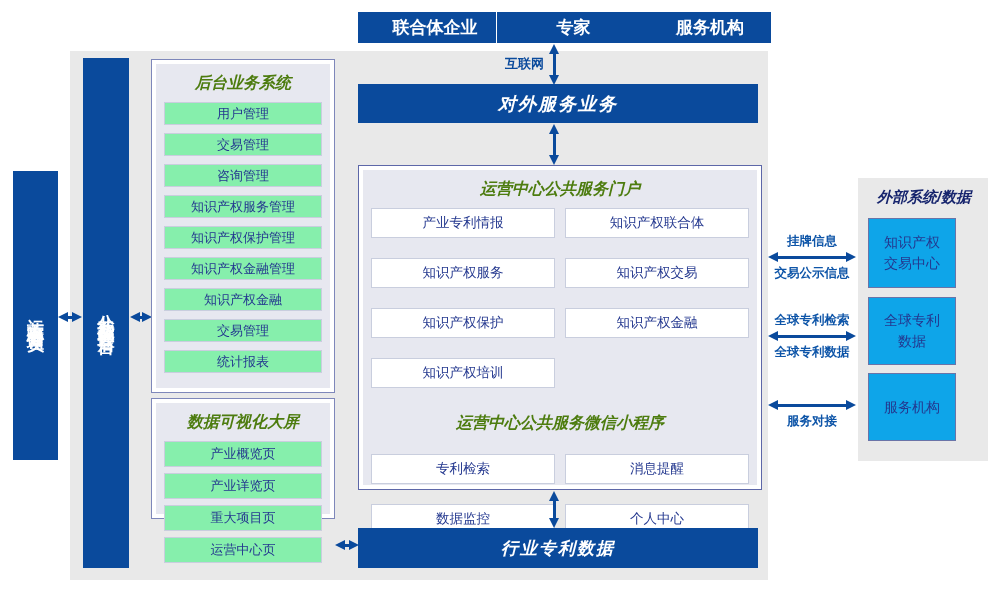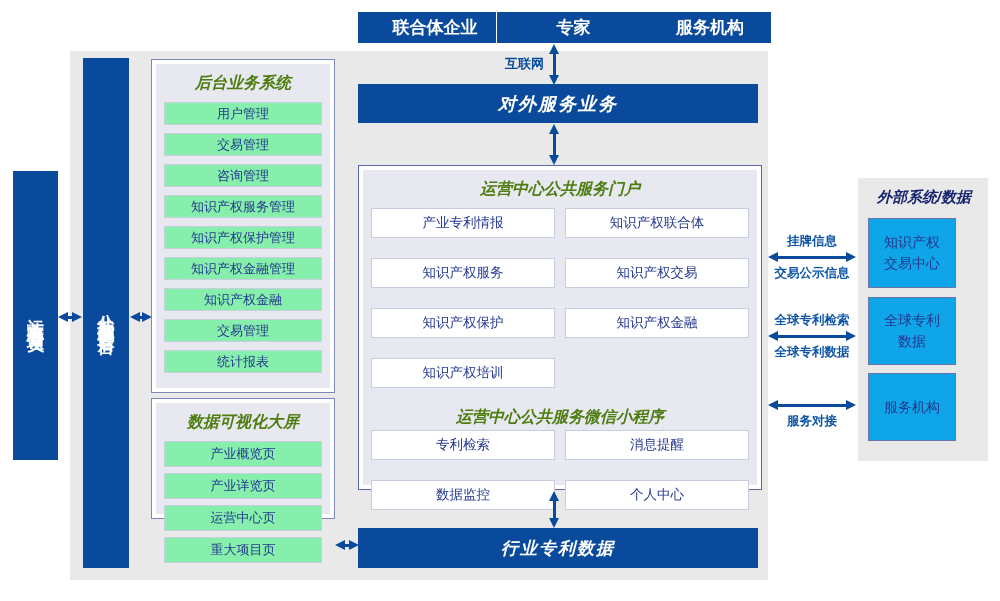--- a/index.html
+++ b/index.html
@@ -133,38 +133,38 @@
       <div class="pitem">交易管理</div>
       <div class="pitem">统计报表</div>
     </div>
   </div>
 
   <div class="panel" style="left:151px;top:398px;width:184px;height:121px">
     <div class="panel-inner">
       <div class="panel-title">数据可视化大屏</div>
       <div class="pitem tall">产业概览页</div>
       <div class="pitem tall">产业详览页</div>
+      <div class="pitem tall">重大项目页</div>
       <div class="pitem tall">运营中心页</div>
-      <div class="pitem tall">重大项目页</div>
     </div>
   </div>
 
   <div class="panel panel-c" style="left:358px;top:165px;width:404px;height:325px">
     <div class="panel-inner">
       <div class="panel-title">运营中心公共服务门户</div>
       <div class="grid2">
         <div class="gitem">产业专利情报</div>
         <div class="gitem">知识产权联合体</div>
         <div class="gitem">知识产权服务</div>
         <div class="gitem">知识产权交易</div>
         <div class="gitem">知识产权保护</div>
         <div class="gitem">知识产权金融</div>
         <div class="gitem">知识产权培训</div>
       </div>
-      <div class="panel-title" style="margin-top:14px;padding-bottom:2px">运营中心公共服务微信小程序</div>
+      <div class="panel-title" style="margin-top:20px;padding-bottom:20px">运营中心公共服务微信小程序</div>
       <div class="grid2">
         <div class="gitem">专利检索</div>
         <div class="gitem">消息提醒</div>
         <div class="gitem">数据监控</div>
         <div class="gitem">个人中心</div>
       </div>
     </div>
   </div>
 
   <div class="varrow" style="left:553px;top:500px;height:19px"></div>

